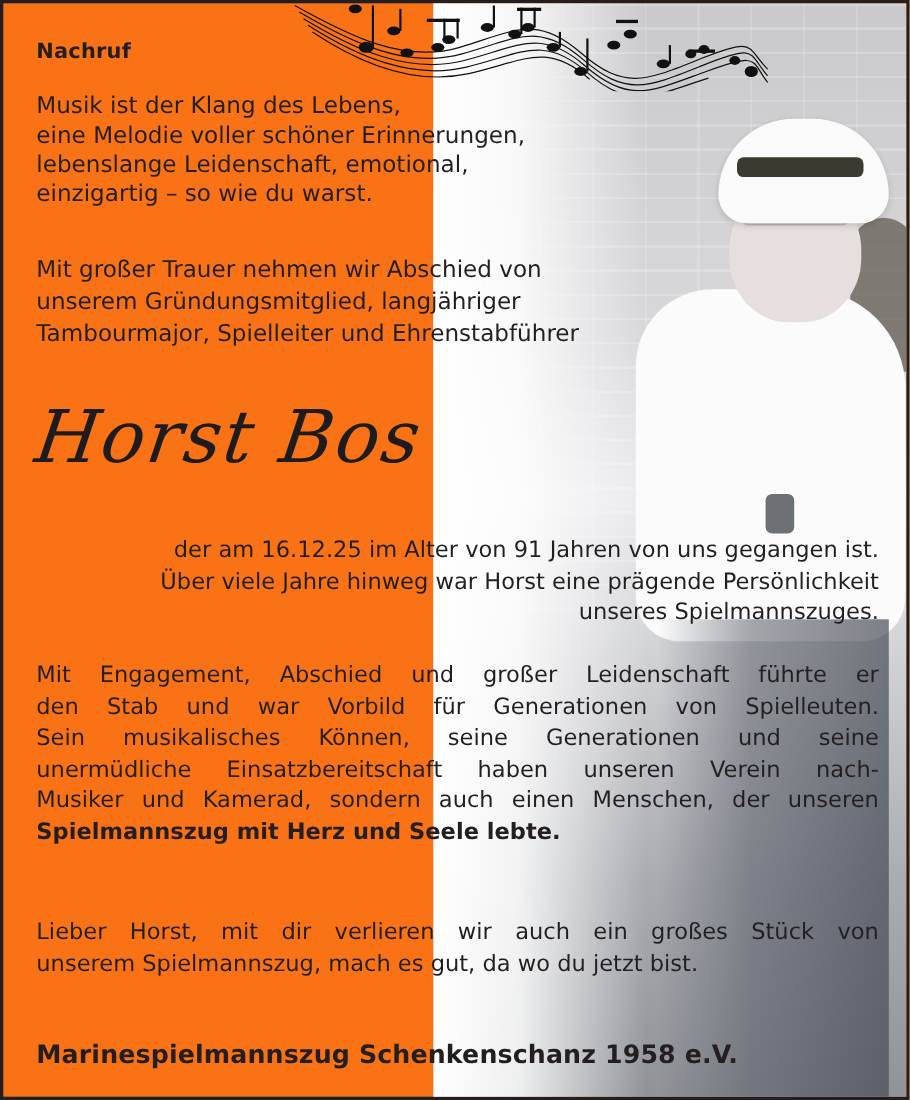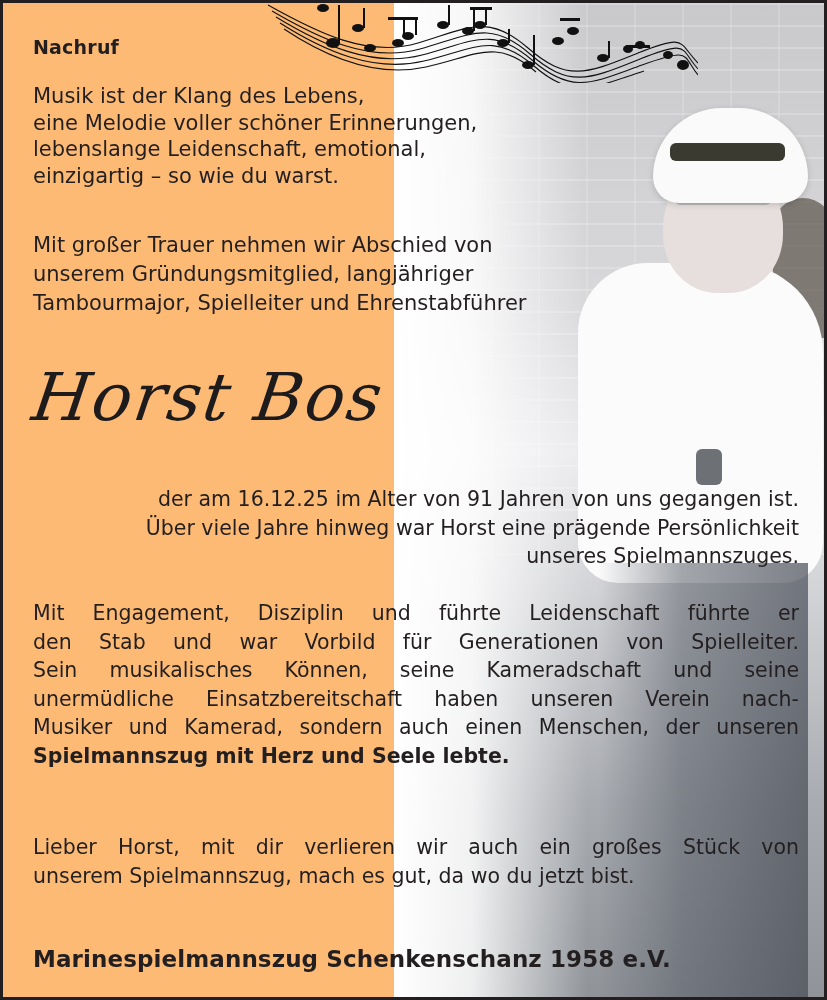--- a/index.html
+++ b/index.html
@@ -2,21 +2,21 @@
 <html><head>
 <meta charset="utf-8">
 <style>
   html, body { margin: 0; padding: 0; background: #ffffff; }
   body { width: 827px; height: 1000px; overflow: hidden; }
   .frame {
     position: relative;
     width: 827px; height: 1000px;
     box-sizing: border-box;
     border: 3px solid #231f20;
-    background: #fdba74;
+    background: #f97316;
     overflow: hidden;
     font-family: "DejaVu Sans", sans-serif;
     color: #231f20;
   }
   
   .photo {
     position: absolute; right: 0; top: 0; width: 430px; height: 1000px;
     background:
       linear-gradient(90deg, #ffffff 0%, rgba(255,255,255,0.85) 18%, rgba(255,255,255,0) 45%),
       linear-gradient(180deg, #c9c9cc 0%, #d8d8db 30%, #ebebee 45%, #d0d1d4 60%, #a8abb0 80%, #8f9398 100%);
@@ -178,23 +178,23 @@
 lebenslange Leidenschaft, emotional,
 einzigartig – so wie du warst.</div>
     <div class="intro">Mit großer Trauer nehmen wir Abschied von
 unserem Gründungsmitglied, langjähriger
 Tambourmajor, Spielleiter und Ehrenstabführer</div>
     <div class="name">Horst Bos</div>
     <div class="para p1">der am 16.12.25 im Alter von 91 Jahren von uns gegangen ist.
 Über viele Jahre hinweg war Horst eine prägende Persönlichkeit
 unseres Spielmannszuges.</div>
     <div class="para p2">
-      <span class="line">Mit Engagement, Disziplin und führte Leidenschaft führte er</span>
-      <span class="line">den Stab und war Vorbild für Generationen von Spielleiter.</span>
-      <span class="line">Sein musikalisches Können, seine Kameradschaft und seine</span>
+      <span class="line">Mit Engagement, Abschied und großer Leidenschaft führte er</span>
+      <span class="line">den Stab und war Vorbild für Generationen von Spielleuten.</span>
+      <span class="line">Sein musikalisches Können, seine Generationen und seine</span>
       <span class="line">unermüdliche Einsatzbereitschaft haben unseren Verein nach-</span>
       <span class="line">Musiker und Kamerad, sondern auch einen Menschen, der unseren</span>
       <span class="line last">Spielmannszug mit Herz und Seele lebte.</span>
     </div>
     <div class="para p3">
       <span class="line j">Lieber Horst, mit dir verlieren wir auch ein großes Stück von</span>
       <span class="line">unserem Spielmannszug, mach es gut, da wo du jetzt bist.</span>
     </div>
     <div class="signature">Marinespielmannszug Schenkenschanz 1958 e.V.</div>
   </div>

